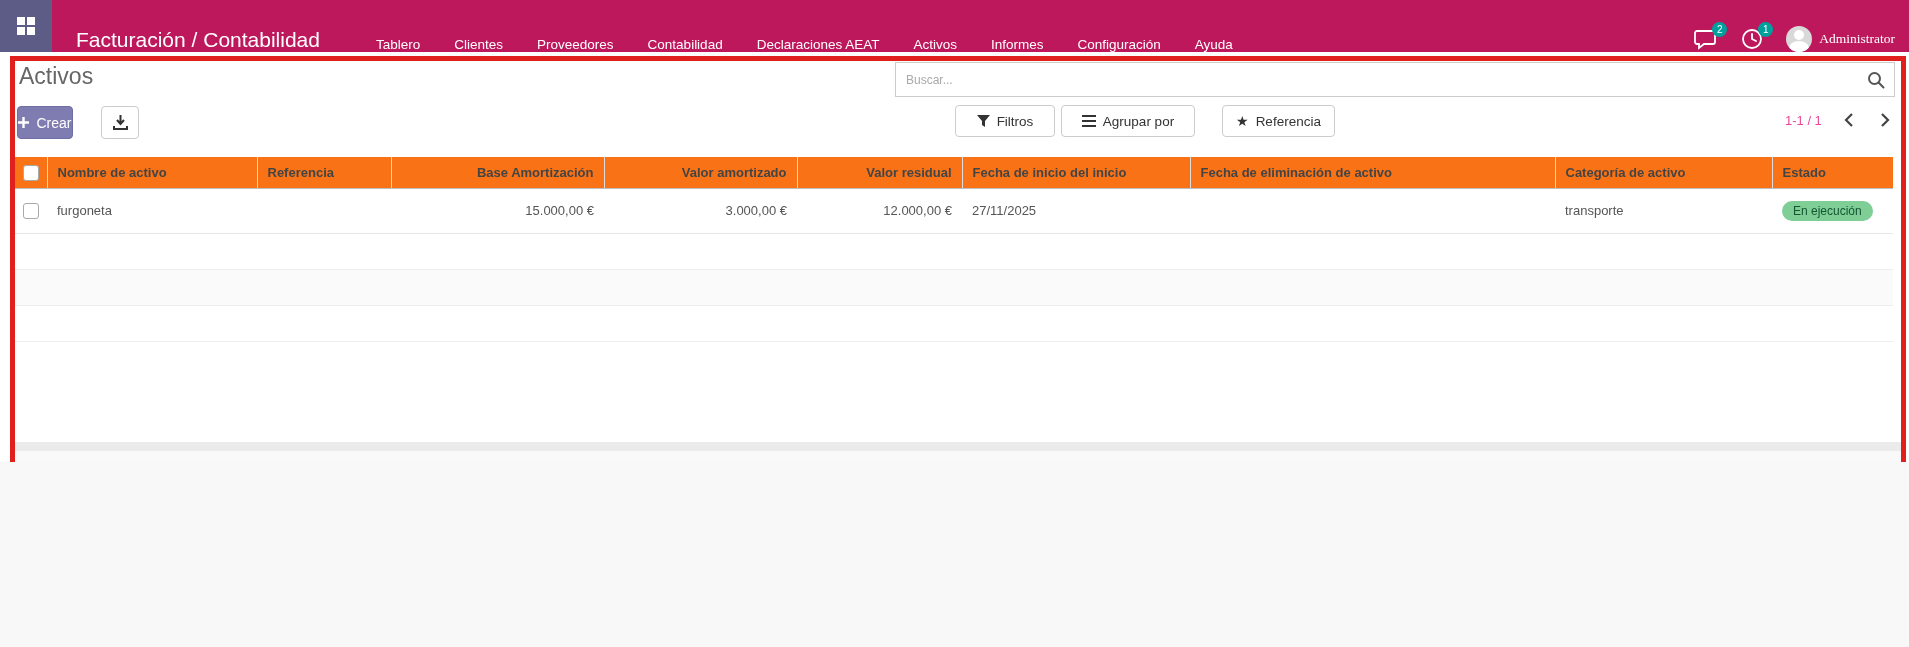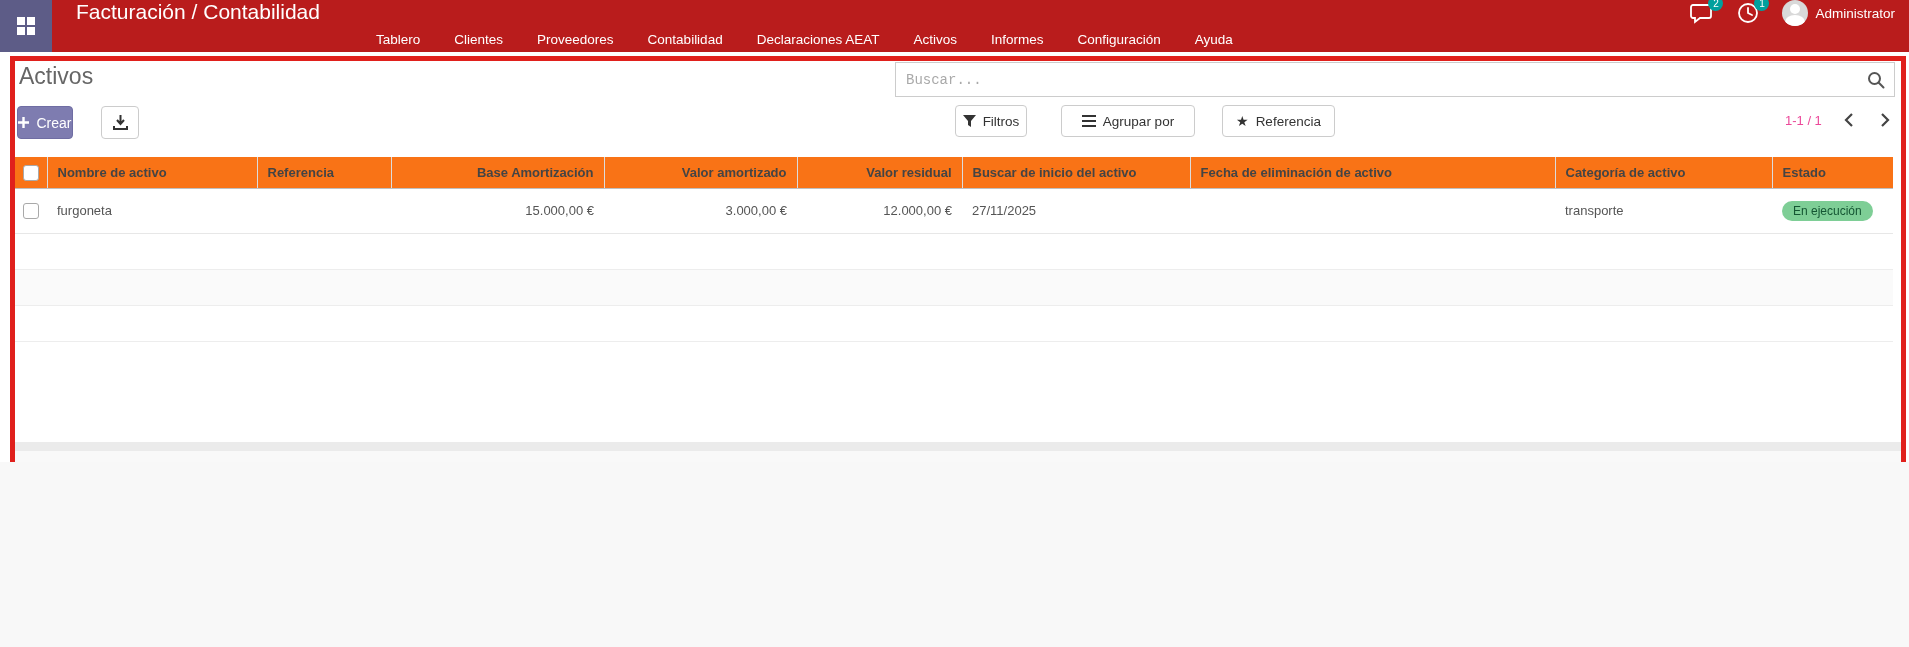--- a/index.html
+++ b/index.html
@@ -1,61 +1,61 @@
 <!DOCTYPE html>
 <html><head>
 <meta charset="utf-8">
 <style>
   * { margin:0; padding:0; box-sizing:border-box; }
   html,body { width:1909px; height:647px; overflow:hidden; background:#ffffff;
               font-family:"Liberation Sans", sans-serif; }
 
   
   .navbar { position:absolute; left:0; top:0; width:1909px; height:52px;
-            background:#b91c1c; display:flex; align-items:flex-start; color:#fff; }
+            background:#be185d; display:flex; align-items:flex-end; color:#fff; }
   .apps-btn { width:52px; height:52px; background:#5d5c87; display:flex;
               align-items:center; justify-content:center; cursor:pointer; flex:0 0 52px; }
   .grid-icon { display:grid; grid-template-columns:8px 8px; grid-template-rows:8px 8px; gap:2px; }
   .grid-icon span { background:#fff; }
   .brand { font-size:21px; font-weight:400; color:#fff; margin-left:24px; white-space:nowrap; }
   .nav-menu { display:flex; align-items:center; margin-left:56px; gap:34px; }
   .nav-item { font-size:13.5px; color:#fff; cursor:pointer; white-space:nowrap;margin-top:32px; }
   .nav-right { margin-left:auto; display:flex; align-items:center; gap:20px; padding-right:14px; }
   .icon-wrap { position:relative; width:26px; height:24px; cursor:pointer; }
   .count-badge { position:absolute; top:-5px; right:-7px; min-width:15px; height:15px;
                  background:#00a09d; border-radius:8px; color:#fff; font-size:10px;
                  line-height:15px; text-align:center; padding:0 3px; }
-  .user { display:flex; align-items:center; gap:7px; cursor:pointer; }
+  .user { display:flex; align-items:center; gap:7px; cursor:pointer;font-family:Liberation Serif, serif; }
   .avatar { width:26px; height:26px; border-radius:50%; background:#d9d9d9; position:relative; overflow:hidden; }
   .avatar .head { position:absolute; left:8px; top:4px; width:10px; height:10px; border-radius:50%; background:#fff; }
   .avatar .body { position:absolute; left:3px; top:15px; width:20px; height:14px; border-radius:50% 50% 0 0; background:#fff; }
   .user-name { font-size:13.5px; color:#fff; }
 
   
   .red-box { position:absolute; left:10px; top:56px; width:1896px; height:406px;
              border:5px solid #e0201c; background:#ffffff; }
   .rb { position:absolute; }
 
   .page-title { left:4px; top:2px; font-size:23px; color:#666; }
 
   .search-box { left:880px; top:1px; width:1000px; height:35px; border:1px solid #ccc;
                 background:#fff; display:flex; align-items:center; }
-  .search-input { flex:1; border:none; outline:none; font-size:14px; color:#555;
-                  padding:0 10px; font-family:Liberation Mono, monospace; background:transparent; }
+  .search-input { flex:1; border:none; outline:none; font-size:12px; color:#555;
+                  padding:0 10px; font-family:Liberation Sans, sans-serif; background:transparent; }
   .search-input::placeholder { color:#a9a9a9; }
   .search-btn { width:36px; height:100%; border:none; background:transparent; cursor:pointer;
                 display:flex; align-items:center; justify-content:center; }
 
   .btn { display:inline-flex; align-items:center; justify-content:center; gap:7px;
          font-size:13.5px; border-radius:4px; cursor:pointer; border:1px solid #ccc;
          background:#fff; color:#333; font-family:"Liberation Sans", sans-serif; }
   .btn-create { left:2px; top:45px; width:56px; height:33px; background:#7e7cb0;
                 border:1px solid #6f6da3; color:#fff; font-size:14px; }
   .btn-export { left:86px; top:45px; width:38px; height:33px; }
-  .btn-filters { left:940px; top:44px; width:72px; height:32px; }
+  .btn-filters { left:940px; top:44px; width:100px; height:32px; }
   .btn-groupby { left:1046px; top:44px; width:134px; height:32px; }
   .btn-favorites { left:1207px; top:44px; width:113px; height:32px; }
 
   .pager { left:1770px; top:50px; display:flex; align-items:center; gap:18px; }
   .pager-text { font-size:13px; color:#ec4899; }
   .chev { width:18px; height:18px; cursor:pointer; display:flex; align-items:center; justify-content:center; }
 
   
   .list { left:0px; top:96px; width:1878px; }
   table { border-collapse:collapse; table-layout:fixed; width:1878px; font-size:13px; }
@@ -207,21 +207,21 @@
       <thead>
         <tr>
           <th style="text-align:center; padding:0 6px;">
             <span class="cbx"></span>
           </th>
           <th>Nombre de activo</th>
           <th>Referencia</th>
           <th class="num">Base Amortización</th>
           <th class="num">Valor amortizado</th>
           <th class="num">Valor residual</th>
-          <th>Buscar de inicio del activo</th>
+          <th>Fecha de inicio del inicio</th>
           <th>Fecha de eliminación de activo</th>
           <th>Categoría de activo</th>
           <th>Estado</th>
         </tr>
       </thead>
       <tbody>
         <tr>
           <td style="text-align:center; padding:0 6px;">
             <span class="cbx"></span>
           </td>

